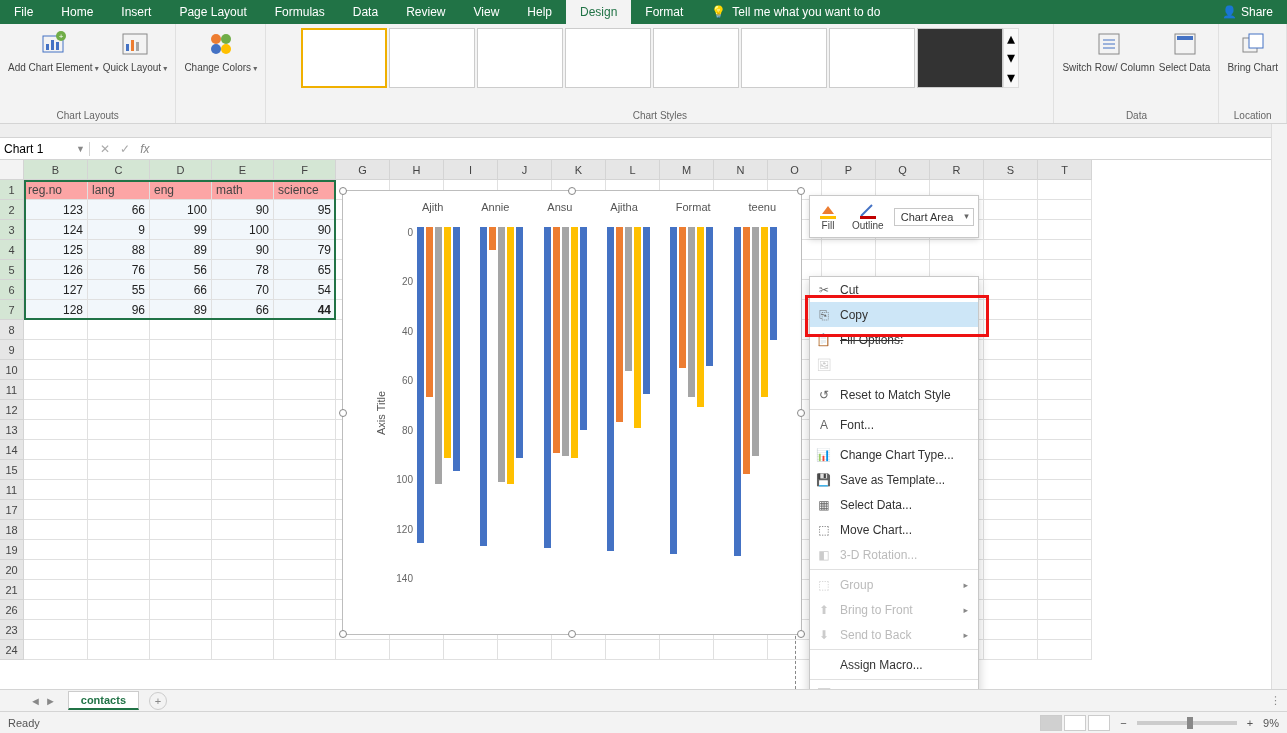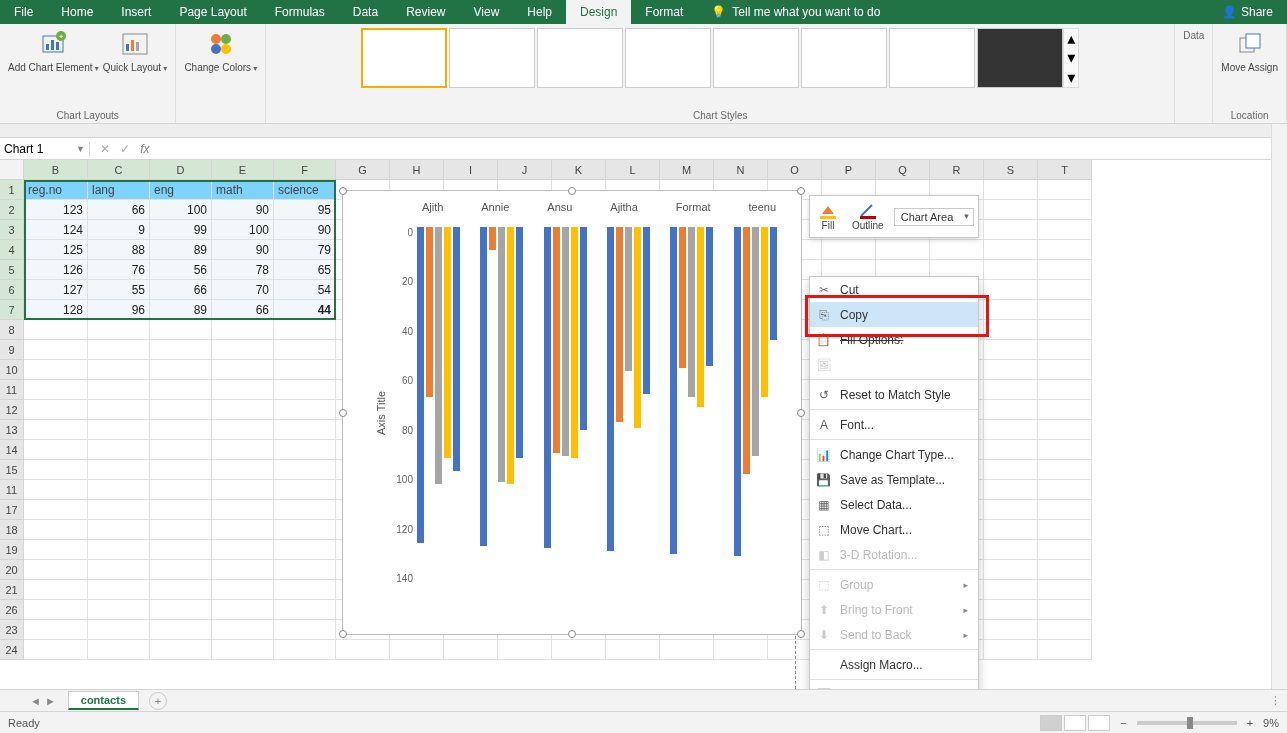--- a/index.html
+++ b/index.html
@@ -43,21 +43,21 @@
 .row-label-col { width: 24px; background: #f3f3f3; border-right: 1px solid #d4d4d4; border-bottom: 1px solid #d4d4d4; }
 .col-header { background: #e6e6e6; border-right: 1px solid #d4d4d4; border-bottom: 1px solid #d4d4d4; font-size: 11px; color: #444; text-align: center; line-height: 20px; }
 .col-header.sel { background: #d4e6d4; }
 .grid-body { display: flex; }
 .row-labels { width: 24px; }
 .row-label { height: 20px; background: #e6e6e6; border-bottom: 1px solid #d4d4d4; border-right: 1px solid #d4d4d4; font-size: 11px; color: #444; text-align: center; line-height: 20px; }
 .row-label.sel { background: #d4e6d4; }
 .cells { position: relative; }
 .cell-row { display: flex; height: 20px; }
 .cell { border-right: 1px solid #e0e0e0; border-bottom: 1px solid #e0e0e0; font-size: 12px; padding: 0 4px; line-height: 20px; overflow: hidden; white-space: nowrap; color: #222; }
-.cell.hdr { background: #7dd3fc; color: #444; }
+.cell.hdr { background: #fca5a5; color: #444; }
 .cell.data { background: #f2f7fb; text-align: right; }
 .selection-border { position: absolute; border: 2px solid #217346; pointer-events: none; }
 
 
 .chart-object { position: absolute; left: 342px; top: 190px; width: 460px; height: 445px; background: #fff; border: 1px solid #bdbdbd; }
 .chart-handles .h { position: absolute; width: 8px; height: 8px; background: #fff; border: 1px solid #888; border-radius: 50%; }
 .chart-inner { position: absolute; left: 20px; right: 6px; top: 10px; bottom: 10px; }
 .axis-title { position: absolute; left: 0; top: 50%; transform: translate(-4px,-50%) rotate(-90deg); font-size: 11px; color: #555; transform-origin: center; }
 .cat-labels { display: flex; justify-content: space-around; font-size: 11px; color: #555; padding-left: 40px; }
 .plot-area { position: absolute; left: 52px; right: 4px; top: 26px; bottom: 40px; }
@@ -198,33 +198,53 @@
       <div class="style-scroll">
           <span>▴</span>
           <span>▾</span>
           <span>▾</span>
         </div>
     </div>
     <div class="ribbon-group-label">Chart Styles</div>
   </div>
 
   <div class="ribbon-group">
+    <div class="ribbon-buttons">
+      <div class="ribbon-btn">
+        <div class="icon">
+            <svg width="28" height="28">
+              <rect x="4" y="4" width="20" height="20" fill="none" stroke="#888"></rect>
+              <path d="M8 10 L20 10 M8 14 L20 14 M8 18 L20 18" stroke="#4472c4"></path>
+            </svg>
+          </div>
+        <span>Switch Row/ Column</span>
+      </div>
+      <div class="ribbon-btn">
+        <div class="icon">
+            <svg width="28" height="28">
+              <rect x="4" y="4" width="20" height="20" fill="none" stroke="#888"></rect>
+              <rect x="6" y="6" width="16" height="4" fill="#4472c4"></rect>
+            </svg>
+          </div>
+        <span>Select Data</span>
+      </div>
+    </div>
     <div class="ribbon-group-label">Data</div>
   </div>
 
 
   <div class="ribbon-group">
     <div class="ribbon-btn">
       <div class="icon">
           <svg width="28" height="28">
             <rect x="4" y="8" width="14" height="14" fill="none" stroke="#888"></rect>
             <rect x="10" y="4" width="14" height="14" fill="#fff" stroke="#4472c4"></rect>
           </svg>
         </div>
-      <span>Move Assign</span>
+      <span>Bring Chart</span>
     </div>
     <div class="ribbon-group-label">Location</div>
   </div>
 </div>
 
 <div class="spacer-row"></div>
 
 <div class="formula-row">
   <div class="namebox">
     <span>Chart 1</span>

